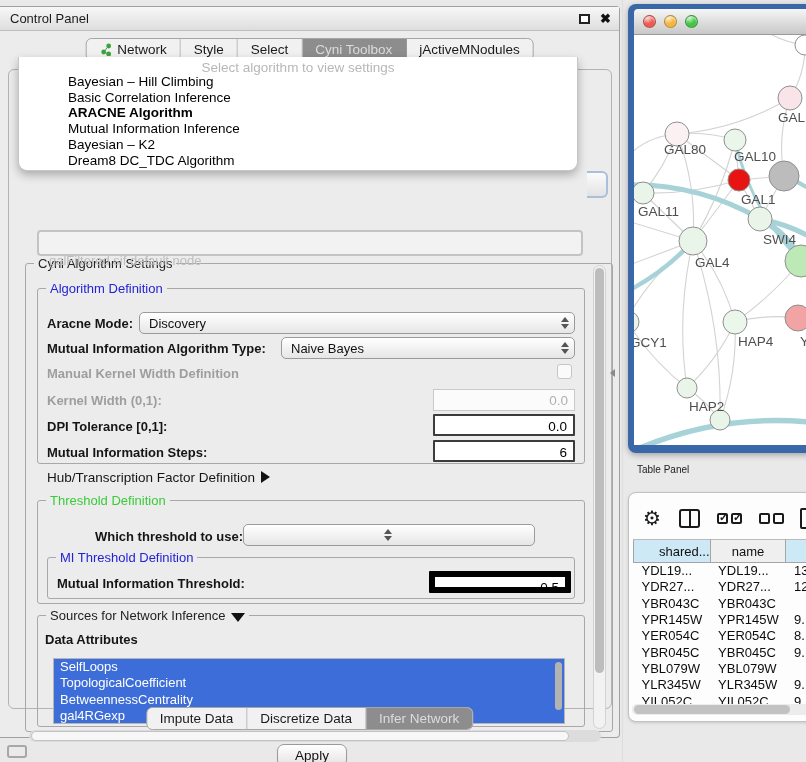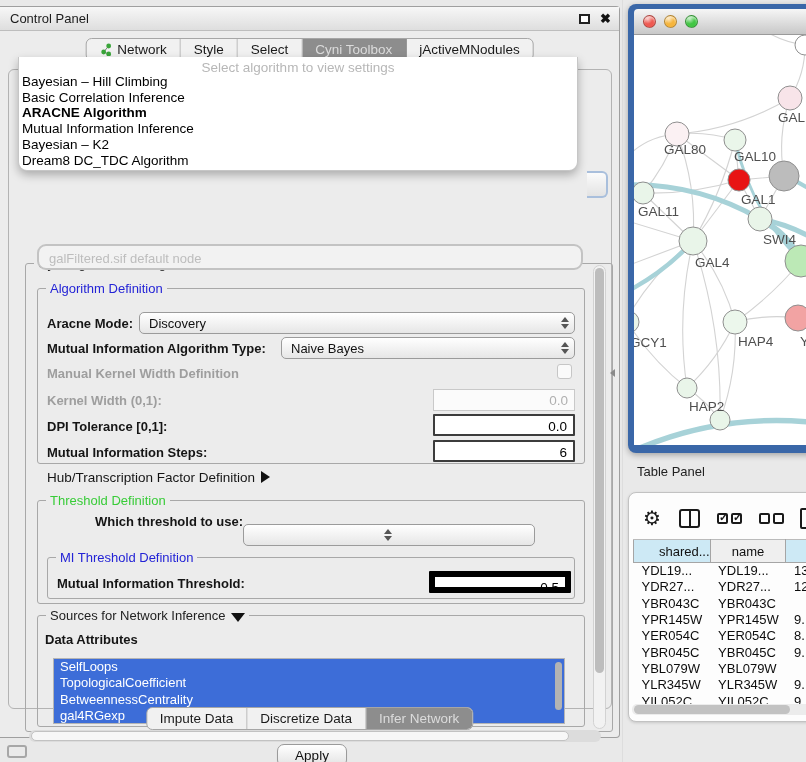--- a/index.html
+++ b/index.html
@@ -29,28 +29,28 @@
   .tabbar .tab.sel { background:#8d8d8d; color:#dcdcdc; border-right-color:#8d8d8d; }
 
   .content-panel { position:absolute; left:8px; top:62px; width:604px; height:640px;
                    border:1px solid #b3b3b3; border-radius:6px; background:#ececec; }
 
   
   .dd { position:absolute; left:18px; top:57px; width:560px; height:114px; background:#ffffff;
         border:1px solid #c6c6c6; border-top:none; border-radius:0 0 9px 9px;
         box-shadow:0 4px 10px rgba(0,0,0,.28); z-index:60; }
   .dd-prompt { text-align:center; color:#b7b7b7; font-size:13.5px; padding-top:3px; height:16px; }
-  .dd-items { padding:1px 14px 0 3px; }
+  .dd-items { padding:1px 14px 0 3px;margin-left:46px; }
   .dd-item { font-size:13.5px; color:#000; line-height:15.7px; white-space:nowrap; }
   .dd-item.sel { font-weight:bold; }
 
   
   .ghost-combo { position:absolute; left:28px; top:160px; width:546px; height:26px;
-                 border:2px solid #c3c3c3; border-radius:9px; background:#f2f2f2; z-index:10;
-                 font-size:13px; color:#bdbdbd; padding:5px 0 0 10px;margin-top:14px; }
+                 border:2px solid #c3c3c3; border-radius:4px; background:#f2f2f2; z-index:10;
+                 font-size:13px; color:#bdbdbd; padding:21px 0 0 10px; }
   .ghost-frag { position:absolute; left:578px; top:101px; width:21px; height:27px; z-index:10;
                 border:2px solid #a9bfdc; border-left:none; border-radius:0 6px 6px 0;
                 background:linear-gradient(#fbfbfb,#e3e3e3); }
 
   
   .group { position:absolute; border:1px solid #a8a8a8; border-radius:3px; }
   .group > .legend { position:absolute; top:-8px; left:8px; background:#ececec;
                      padding:0 4px; font-size:13px; color:#222; white-space:nowrap; }
   .legend.blue { color:#2323d6; } .legend.green { color:#38cc38; }
 
@@ -118,21 +118,21 @@
   .net-window { position:absolute; left:628px; top:4px; width:185px; height:449px;
                 border-radius:8px 0 0 8px; box-shadow:0 2px 6px rgba(0,0,0,.3); }
   .net-titlebar { position:absolute; left:6px; top:5px; right:0; height:26px;
                   background:linear-gradient(#f6f6f6,#c8c8c8); border-bottom:1px solid #9a9a9a;
                   border-radius:4px 0 0 0; display:flex; align-items:center; padding-left:9px; gap:8px; }
   .tl { width:13px; height:13px; border-radius:50%; border:1px solid rgba(0,0,0,.28);
         box-shadow:inset 0 2px 2px rgba(255,255,255,.55); }
   .net-canvas { position:absolute; left:6px; top:31px; right:0; bottom:8px; background:#fff; overflow:hidden; }
 
   
-  .tp-title { position:absolute; left:637px; top:464px; font-size:13px; color:#222; }
+  .tp-title { position:absolute; left:637px; top:464px; font-size:10px; color:#222; }
   .tp-card { position:absolute; left:628px; top:492px; width:190px; height:230px;
              background:#fdfdfd; border:1px solid #c2c2c2; border-radius:8px;
              box-shadow:0 1px 3px rgba(0,0,0,.15); overflow:hidden; }
   .tp-toolbar { position:absolute; left:0; top:8px; right:0; height:34px; display:flex;
                 align-items:center; }
   .gear-ic { font-size:20px; color:#1a1a1a; margin-left:14px; line-height:20px; }
   .cols-ic { width:21px; height:19px; border:2px solid #1a1a1a; border-radius:3px; margin-left:18px; position:relative; }
   .cols-ic::after { content:""; position:absolute; left:8px; top:0; bottom:0; width:2px; background:#1a1a1a; }
   .cb { width:11px; height:11px; border:2px solid #1a1a1a; border-radius:2px; position:relative; }
   .cb.checked::after { content:"✓"; position:absolute; left:0; top:-4px; font-size:11px; font-weight:bold; color:#1a1a1a; }
@@ -232,21 +232,21 @@
       <span class="lbl" style="left:38px; top:375px;">Mutual Information Steps:</span>
       <div class="field strong" style="left:424px; top:370px; width:142px;">6</div>
 
       <span class="lbl" style="left:38px; top:400px; font-weight:normal; font-size:13.5px;">
         <span>Hub/Transcription Factor Definition</span><span class="tri-right"></span>
       </span>
 
       <div class="group" style="left:28px; top:430px; width:548px; height:104px;">
         <span class="legend green">Threshold Definition</span>
       </div>
-      <span class="lbl" style="left:86px; top:444px;">Which threshold to use:</span>
+      <span class="lbl" style="left:86px; top:459px;">Which threshold to use:</span>
       <div class="combo" style="left:234px; top:454px; width:292px;">
         <span class="spin">
             <i class="up"></i>
             <i class="dn"></i>
           </span>
       </div>
       <div class="group" style="left:38px; top:487px; width:528px; height:42px;">
         <span class="legend blue">MI Threshold Definition</span>
       </div>
       <span class="lbl" style="left:48px; top:506px;">Mutual Information Threshold:</span>

